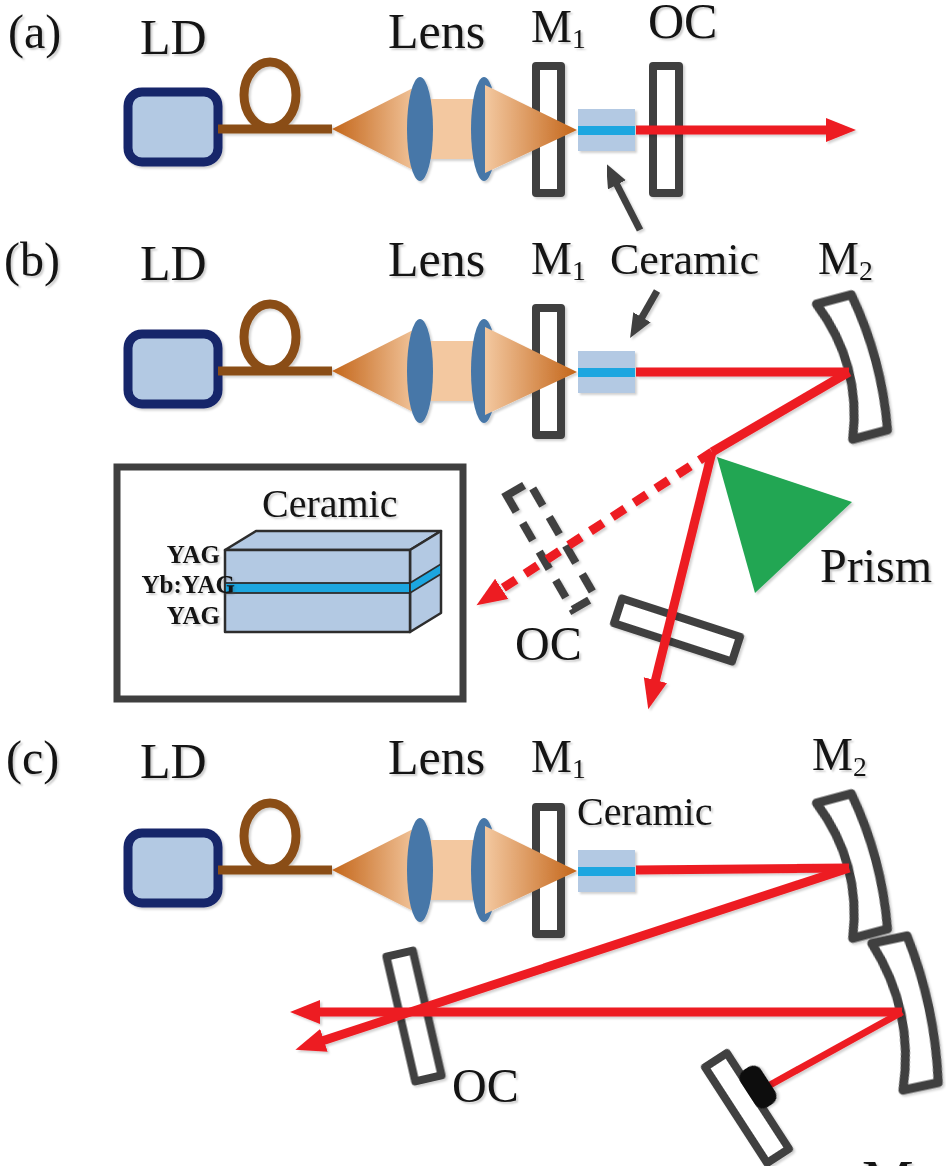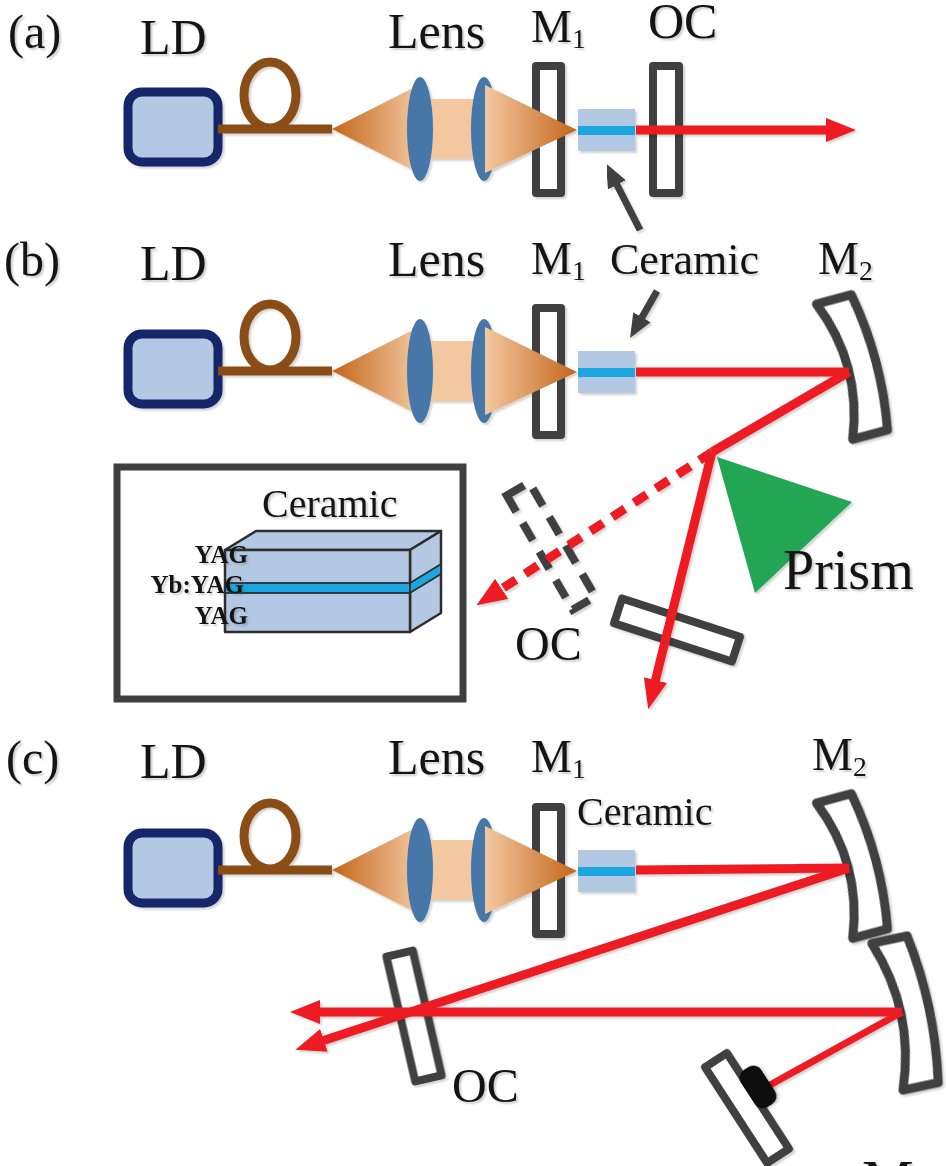--- a/index.html
+++ b/index.html
@@ -24,21 +24,21 @@
   .gray-line{stroke:var(--outline-gray,#3f3f3f);stroke-width:7;fill:none;}
   .inset-frame{fill:#fff;stroke:var(--outline-gray,#3f3f3f);stroke-width:7;}
   .face{fill:var(--light-blue-fill,#b3c9e3);stroke:#2d2d2d;stroke-width:2.5;stroke-linejoin:round;}
   .face-stripe{fill:var(--ceramic-stripe,#1ca6e0);stroke:#2d2d2d;stroke-width:1.8;}
   .blob{fill:var(--absorber-black,#111);}
 
   
   .lbl{position:absolute;line-height:1;color:#141414;white-space:nowrap;
        text-shadow:2px 2px 2px rgba(80,80,80,.28);}
   .lbl sub{font-size:.6em;vertical-align:-0.22em;}
-  .bold{font-weight:bold;padding-left:28px;}
+  .bold{font-weight:bold;}
   .right{text-align:right;}
 </style>
 </head>
 <body>
 
 <div class="stage">
 
 <svg width="946" height="1166" viewBox="0 0 946 1166">
   <defs>
     <linearGradient id="gradL" gradientUnits="userSpaceOnUse" x1="332" y1="0" x2="419" y2="0">
@@ -146,26 +146,26 @@
 <div class="lbl" style="left:531px;top:4px;font-size:46px"><span>M</span><sub>1</sub></div>
 <div class="lbl" style="left:648px;top:-4px;font-size:50px">OC</div>
 
 <div class="lbl" style="left:610px;top:238px;font-size:44px">Ceramic</div>
 
 <div class="lbl" style="left:4px;top:236px;font-size:48px">(b)</div>
 <div class="lbl" style="left:140px;top:238px;font-size:50px">LD</div>
 <div class="lbl" style="left:388px;top:234px;font-size:50px">Lens</div>
 <div class="lbl" style="left:531px;top:236px;font-size:46px"><span>M</span><sub>1</sub></div>
 <div class="lbl" style="left:818px;top:236px;font-size:46px"><span>M</span><sub>2</sub></div>
-<div class="lbl" style="left:783px;top:542px;font-size:56px">Prism</div>
+<div class="lbl" style="left:820px;top:542px;font-size:48px">Prism</div>
 <div class="lbl" style="left:515px;top:620px;font-size:48px">OC</div>
 
 <div class="lbl" style="left:262px;top:484px;font-size:40px">Ceramic</div>
 <div class="lbl bold right" style="left:120px;top:542px;width:100px;font-size:25px">YAG</div>
-<div class="lbl bold right" style="left:116px;top:572px;width:100px;font-size:25px">Yb:YAG</div>
+<div class="lbl bold right" style="left:135px;top:572px;width:100px;font-size:25px">Yb:YAG</div>
 <div class="lbl bold right" style="left:120px;top:603px;width:100px;font-size:25px">YAG</div>
 
 <div class="lbl" style="left:6px;top:734px;font-size:48px">(c)</div>
 <div class="lbl" style="left:140px;top:736px;font-size:50px">LD</div>
 <div class="lbl" style="left:388px;top:732px;font-size:50px">Lens</div>
 <div class="lbl" style="left:531px;top:734px;font-size:46px"><span>M</span><sub>1</sub></div>
 <div class="lbl" style="left:577px;top:792px;font-size:40px">Ceramic</div>
 <div class="lbl" style="left:812px;top:732px;font-size:46px"><span>M</span><sub>2</sub></div>
 <div class="lbl" style="left:452px;top:1062px;font-size:48px">OC</div>
 <div class="lbl" style="left:862px;top:1152px;font-size:58px"><span>M</span><sub>3</sub></div>

